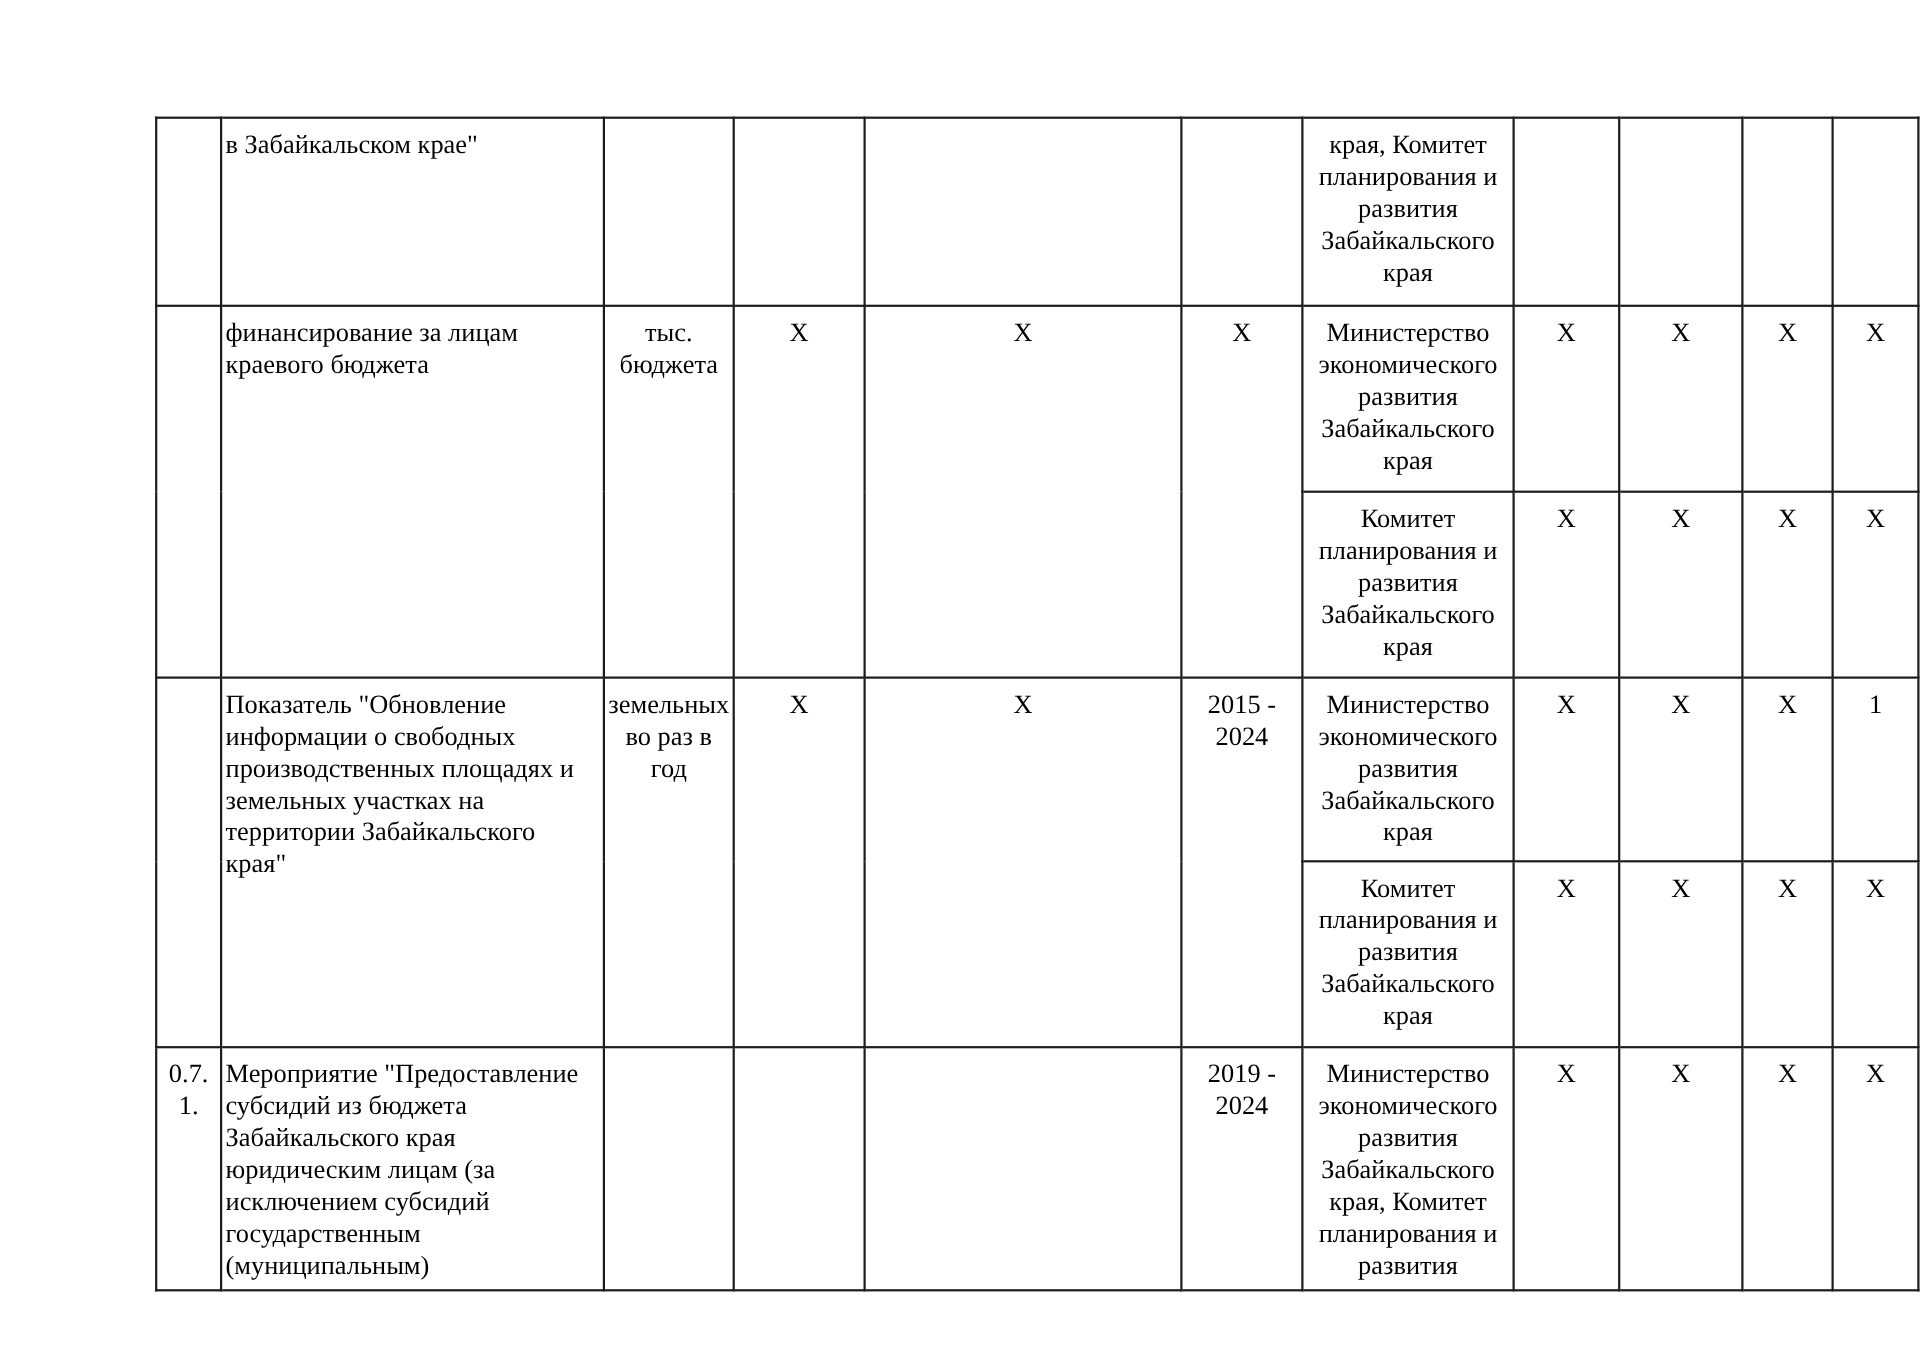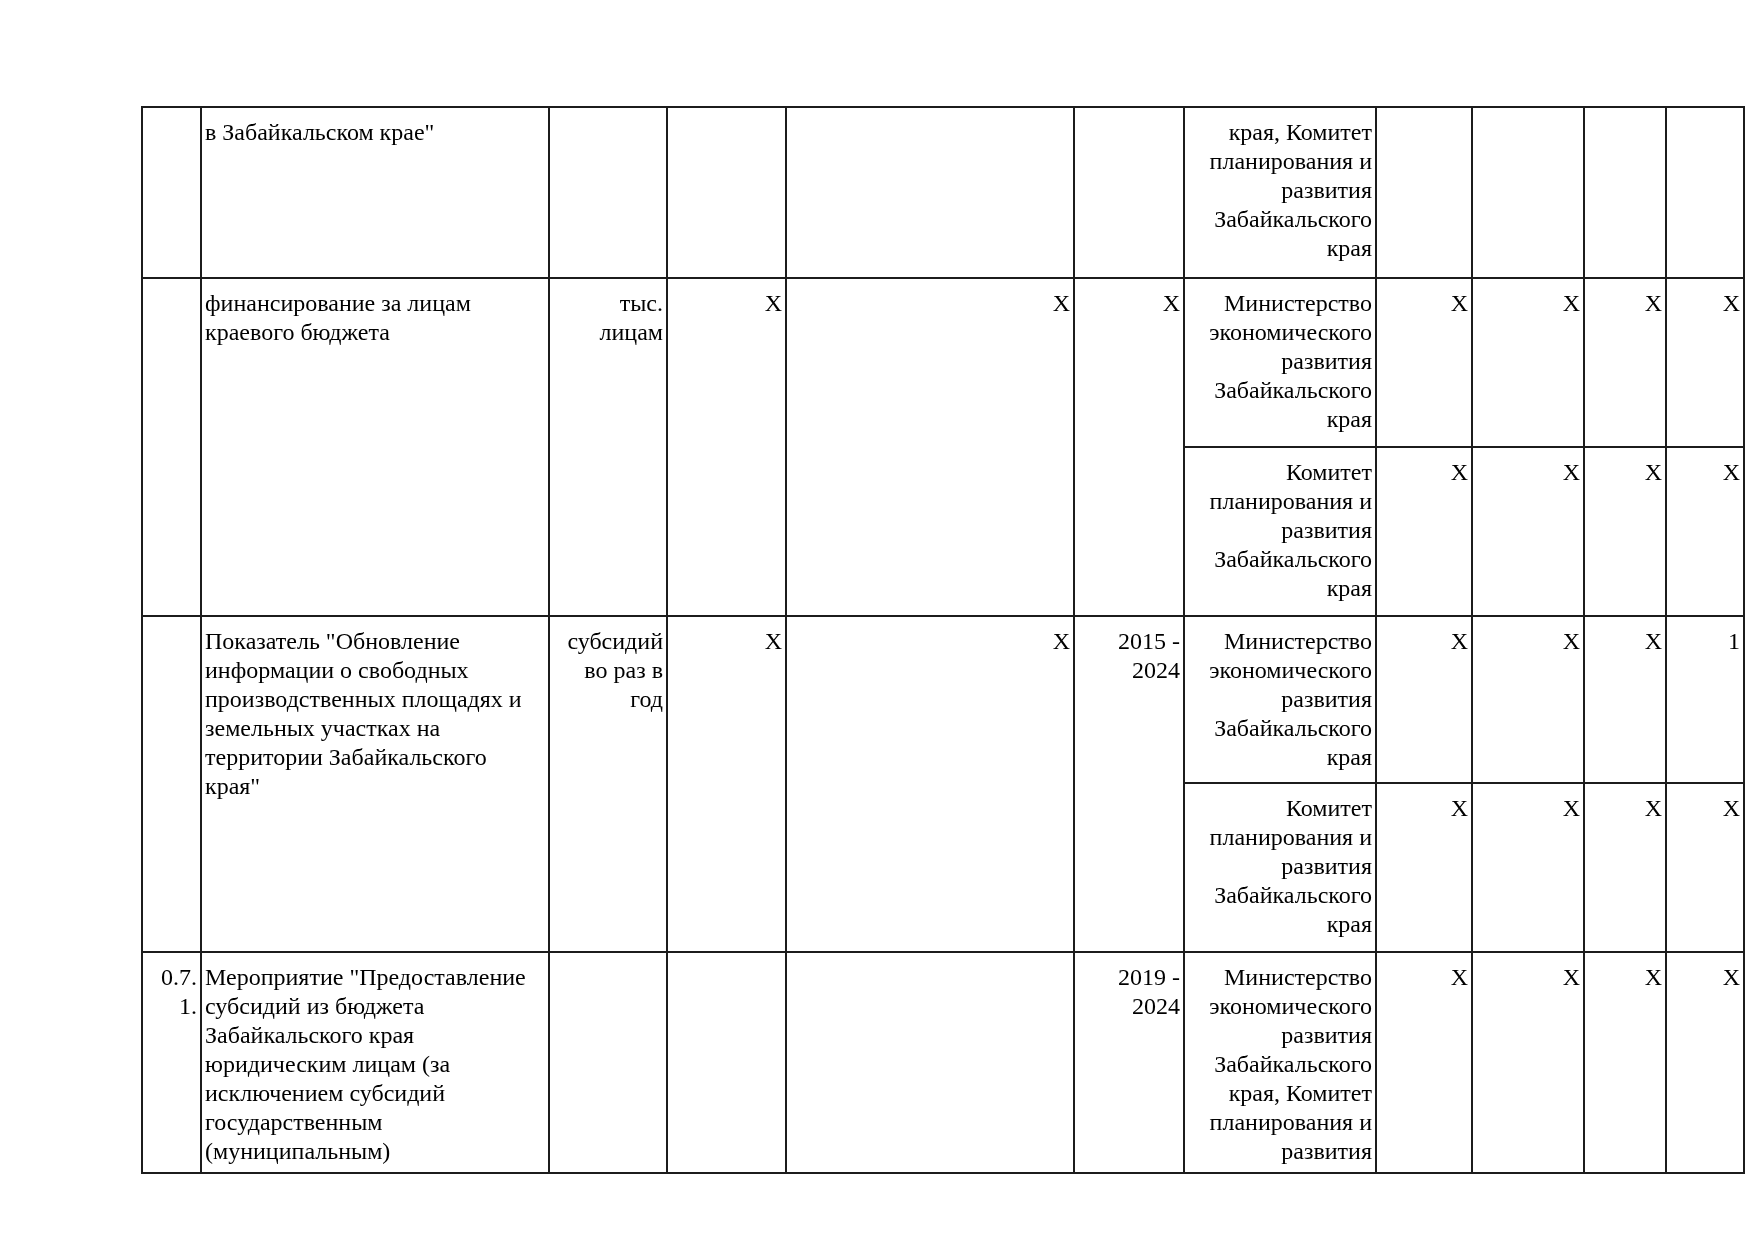--- a/index.html
+++ b/index.html
@@ -27,21 +27,21 @@
   table.doc-table td {
     border: 2px solid #1c1c1c;
     vertical-align: top;
     font-size: 24px;
     line-height: 29px;
     white-space: pre-line;
     padding: 10px 3px 6px 3px;
     overflow: hidden;
   }
   td.c-name { text-align: left; padding-left: 7px; padding-right: 6px; }
-  td.c-center { text-align: right; }
+  td.c-center { text-align: center; }
   
 </style>
 </head>
 <body>
 
 <div class="page">
   <table class="doc-table">
     <colgroup>
       <col style="width:59px">
       <col style="width:348px">
@@ -73,21 +73,21 @@
       <td class="c-center"></td>
       <td class="c-center"></td>
       <td class="c-center"></td>
     </tr>
 
     <tr style="height:169px">
       <td class="c-center" rowspan="2"></td>
       <td class="c-name" rowspan="2">финансирование за лицам
 краевого бюджета</td>
       <td class="c-center" rowspan="2">тыс.
-лицам</td>
+бюджета</td>
       <td class="c-center" rowspan="2">X</td>
       <td class="c-center" rowspan="2">X</td>
       <td class="c-center" rowspan="2">X</td>
       <td class="c-center">Министерство
 экономического
 развития
 Забайкальского
 края</td>
       <td class="c-center">X</td>
       <td class="c-center">X</td>
@@ -108,21 +108,21 @@
     </tr>
 
     <tr style="height:167px">
       <td class="c-center" rowspan="2"></td>
       <td class="c-name" rowspan="2">Показатель "Обновление
 информации о свободных
 производственных площадях и
 земельных участках на
 территории Забайкальского
 края"</td>
-      <td class="c-center" rowspan="2">субсидий
+      <td class="c-center" rowspan="2">земельных
 во раз в
 год</td>
       <td class="c-center" rowspan="2">X</td>
       <td class="c-center" rowspan="2">X</td>
       <td class="c-center" rowspan="2">2015 -
 2024</td>
       <td class="c-center">Министерство
 экономического
 развития
 Забайкальского

